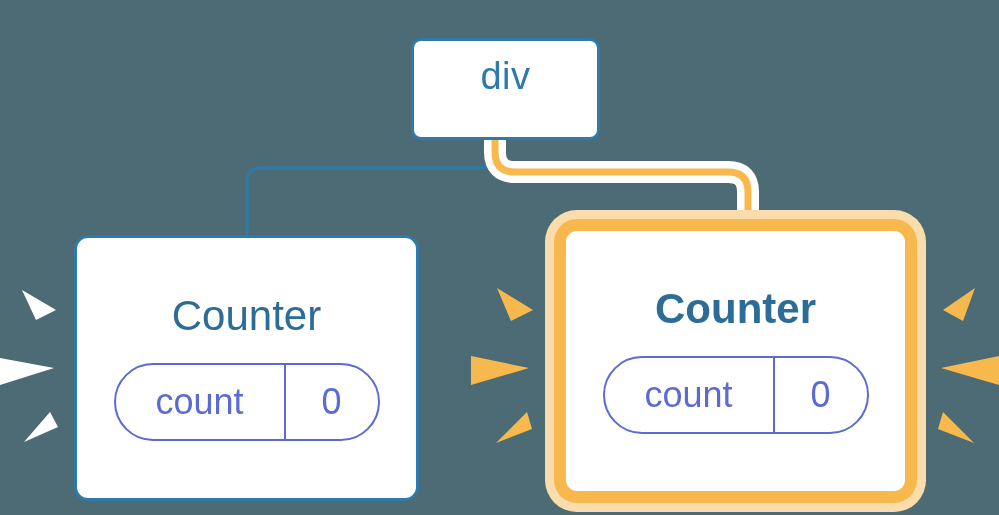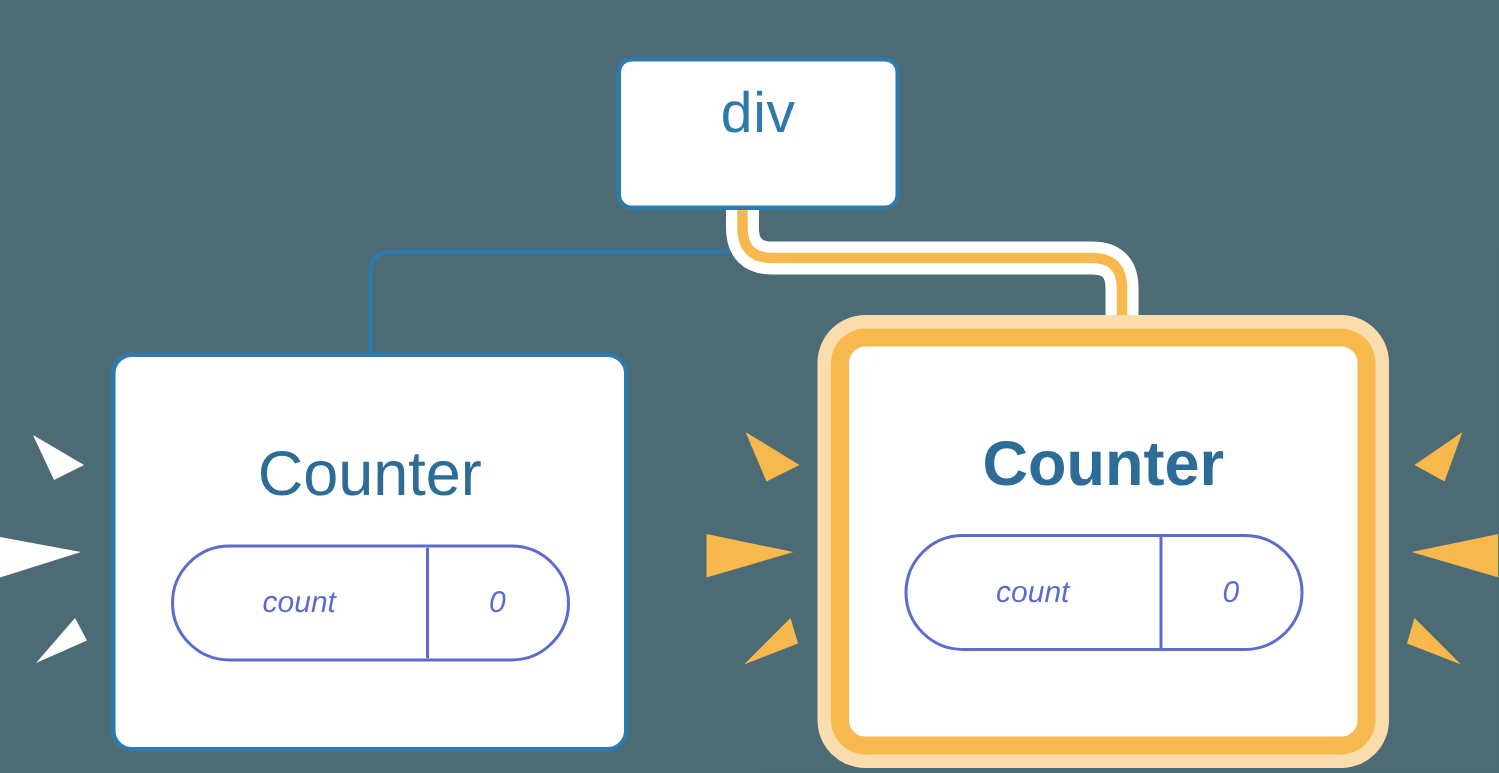--- a/index.html
+++ b/index.html
@@ -110,23 +110,22 @@
     border: 2px solid #5b6bd0;
     border-radius: 39px;
     overflow: hidden;
     box-sizing: border-box;
   }
   .pill-key, .pill-val {
     display: flex;
     align-items: center;
     justify-content: center;
     color: #5b6bd0;
-    font-size: 20px;
+    font-size: 36px;
     line-height: 1;
-    font-style: italic;
   }
   .pill-key {
     width: 168px;
     border-right: 2px solid #5b6bd0;
   }
   .pill-val {
     width: 92px;
   }
 </style>
 </head>

